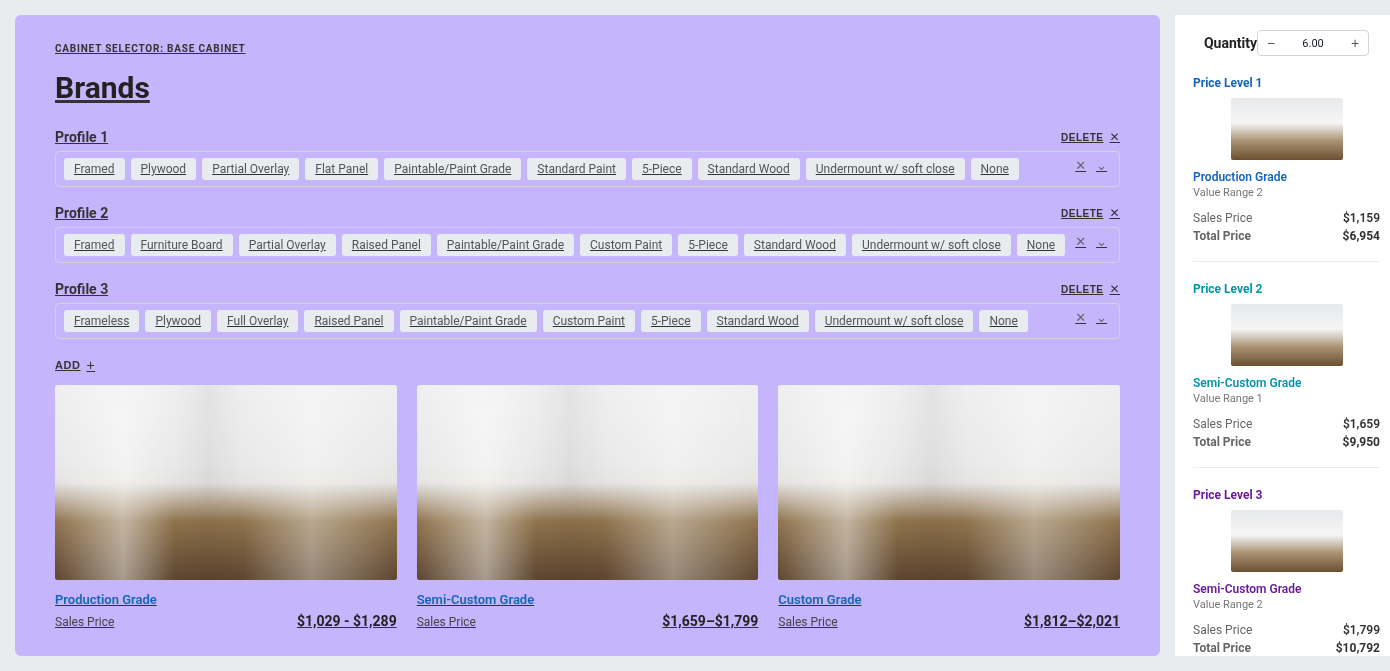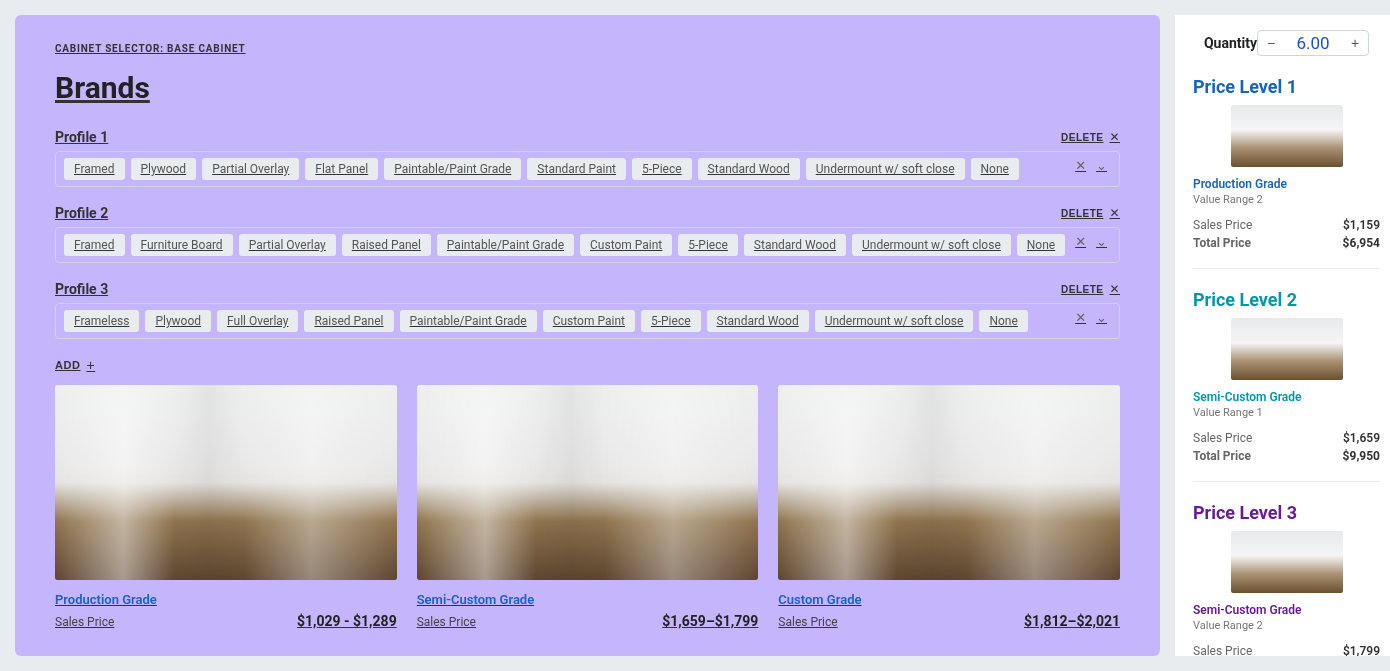--- a/index.html
+++ b/index.html
@@ -37,25 +37,25 @@
   .grade-name { color: #1565c0; font-size: 13px; font-weight: 600; margin-top: 12px; }
   .grade-price-row { display: flex; justify-content: space-between; align-items: baseline; margin-top: 6px; }
   .grade-price-label { color: #444; font-size: 12px; }
   .grade-price-value { color: #222; font-size: 14px; font-weight: 700; margin-left: 25px; }
 
   
   .qty-row { display: flex; align-items: center; justify-content: center; margin-bottom: 18px; }
   .qty-label { font-size: 14px; font-weight: 700; color: #222; }
   .qty-stepper { display: flex; align-items: center; border: 1px solid #cfd5db; border-radius: 4px; height: 26px; }
   .qty-btn { width: 26px; height: 100%; display: flex; align-items: center; justify-content: center; background: none; border: none; cursor: pointer; color: #555; font-size: 14px; }
-  .qty-val { width: 58px; text-align: center; font-size: 17px; color: #1d4ed8; }
+  .qty-val { width: 58px; text-align: center; font-size: 11px; color: #0f172a; }
 
   .price-level { padding-bottom: 18px; margin-bottom: 14px; border-bottom: 1px solid #e9ecef; }
   .price-level.pl3 { border-bottom: none; }
-  .pl-title { font-size: 18px; font-weight: 700; margin-bottom: 8px; margin-top: 20px; }
+  .pl-title { font-size: 12px; font-weight: 700; margin-bottom: 8px; margin-top: 20px; }
   .pl-blue { color: #1565c0; }
   .pl-teal { color: #0097a7; }
   .pl-purple { color: #6a1b9a; }
   .pl-img { width: 112px; height: 62px; background: linear-gradient(180deg, #e8e9eb 0%, #f5f5f5 40%, #a89070 70%, #6b5030 100%); border-radius: 2px; margin: 0 auto 8px auto; }
   .pl-grade { font-size: 12px; font-weight: 600; }
   .pl-range { font-size: 11px; color: #777; margin-top: 2px; margin-bottom: 12px; display: block; }
   .pl-row { display: flex; justify-content: space-between; font-size: 12px; margin-top: 4px; }
   .pl-row .lbl { color: #666; }
   .pl-row .val { font-weight: 600; color: #333; }
   .pl-row.total .lbl, .pl-row.total .val { font-weight: 700; }

